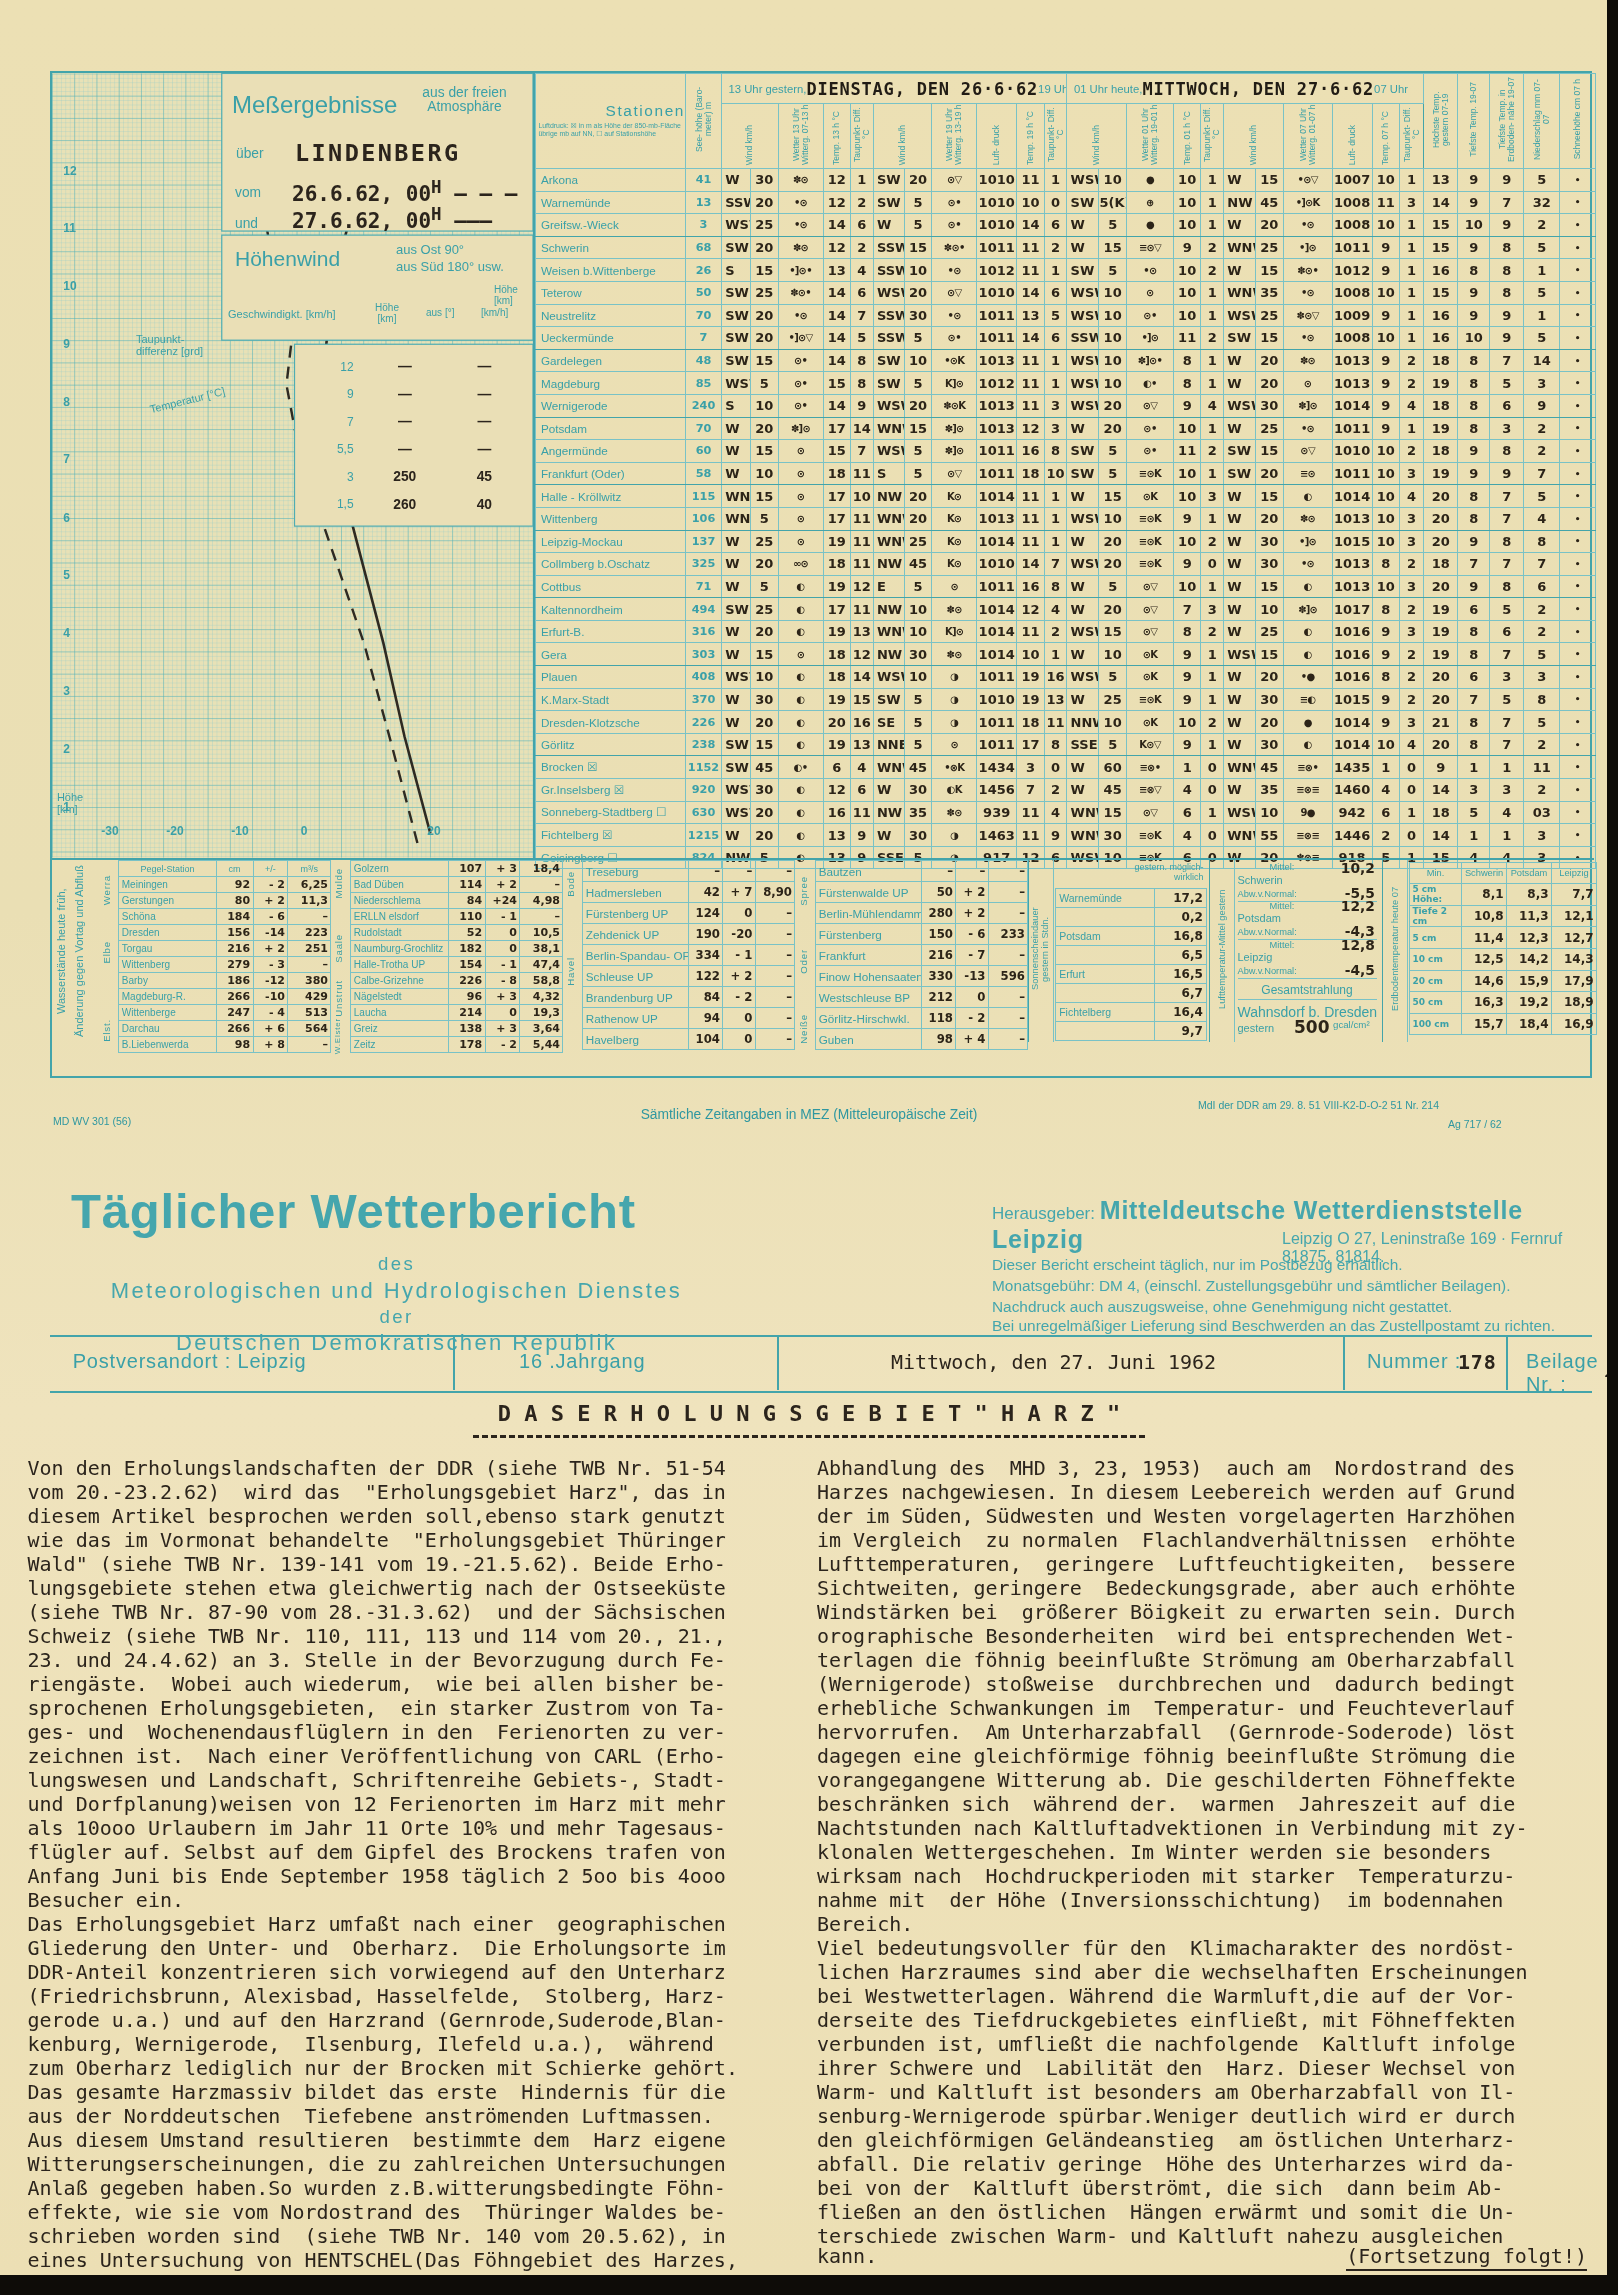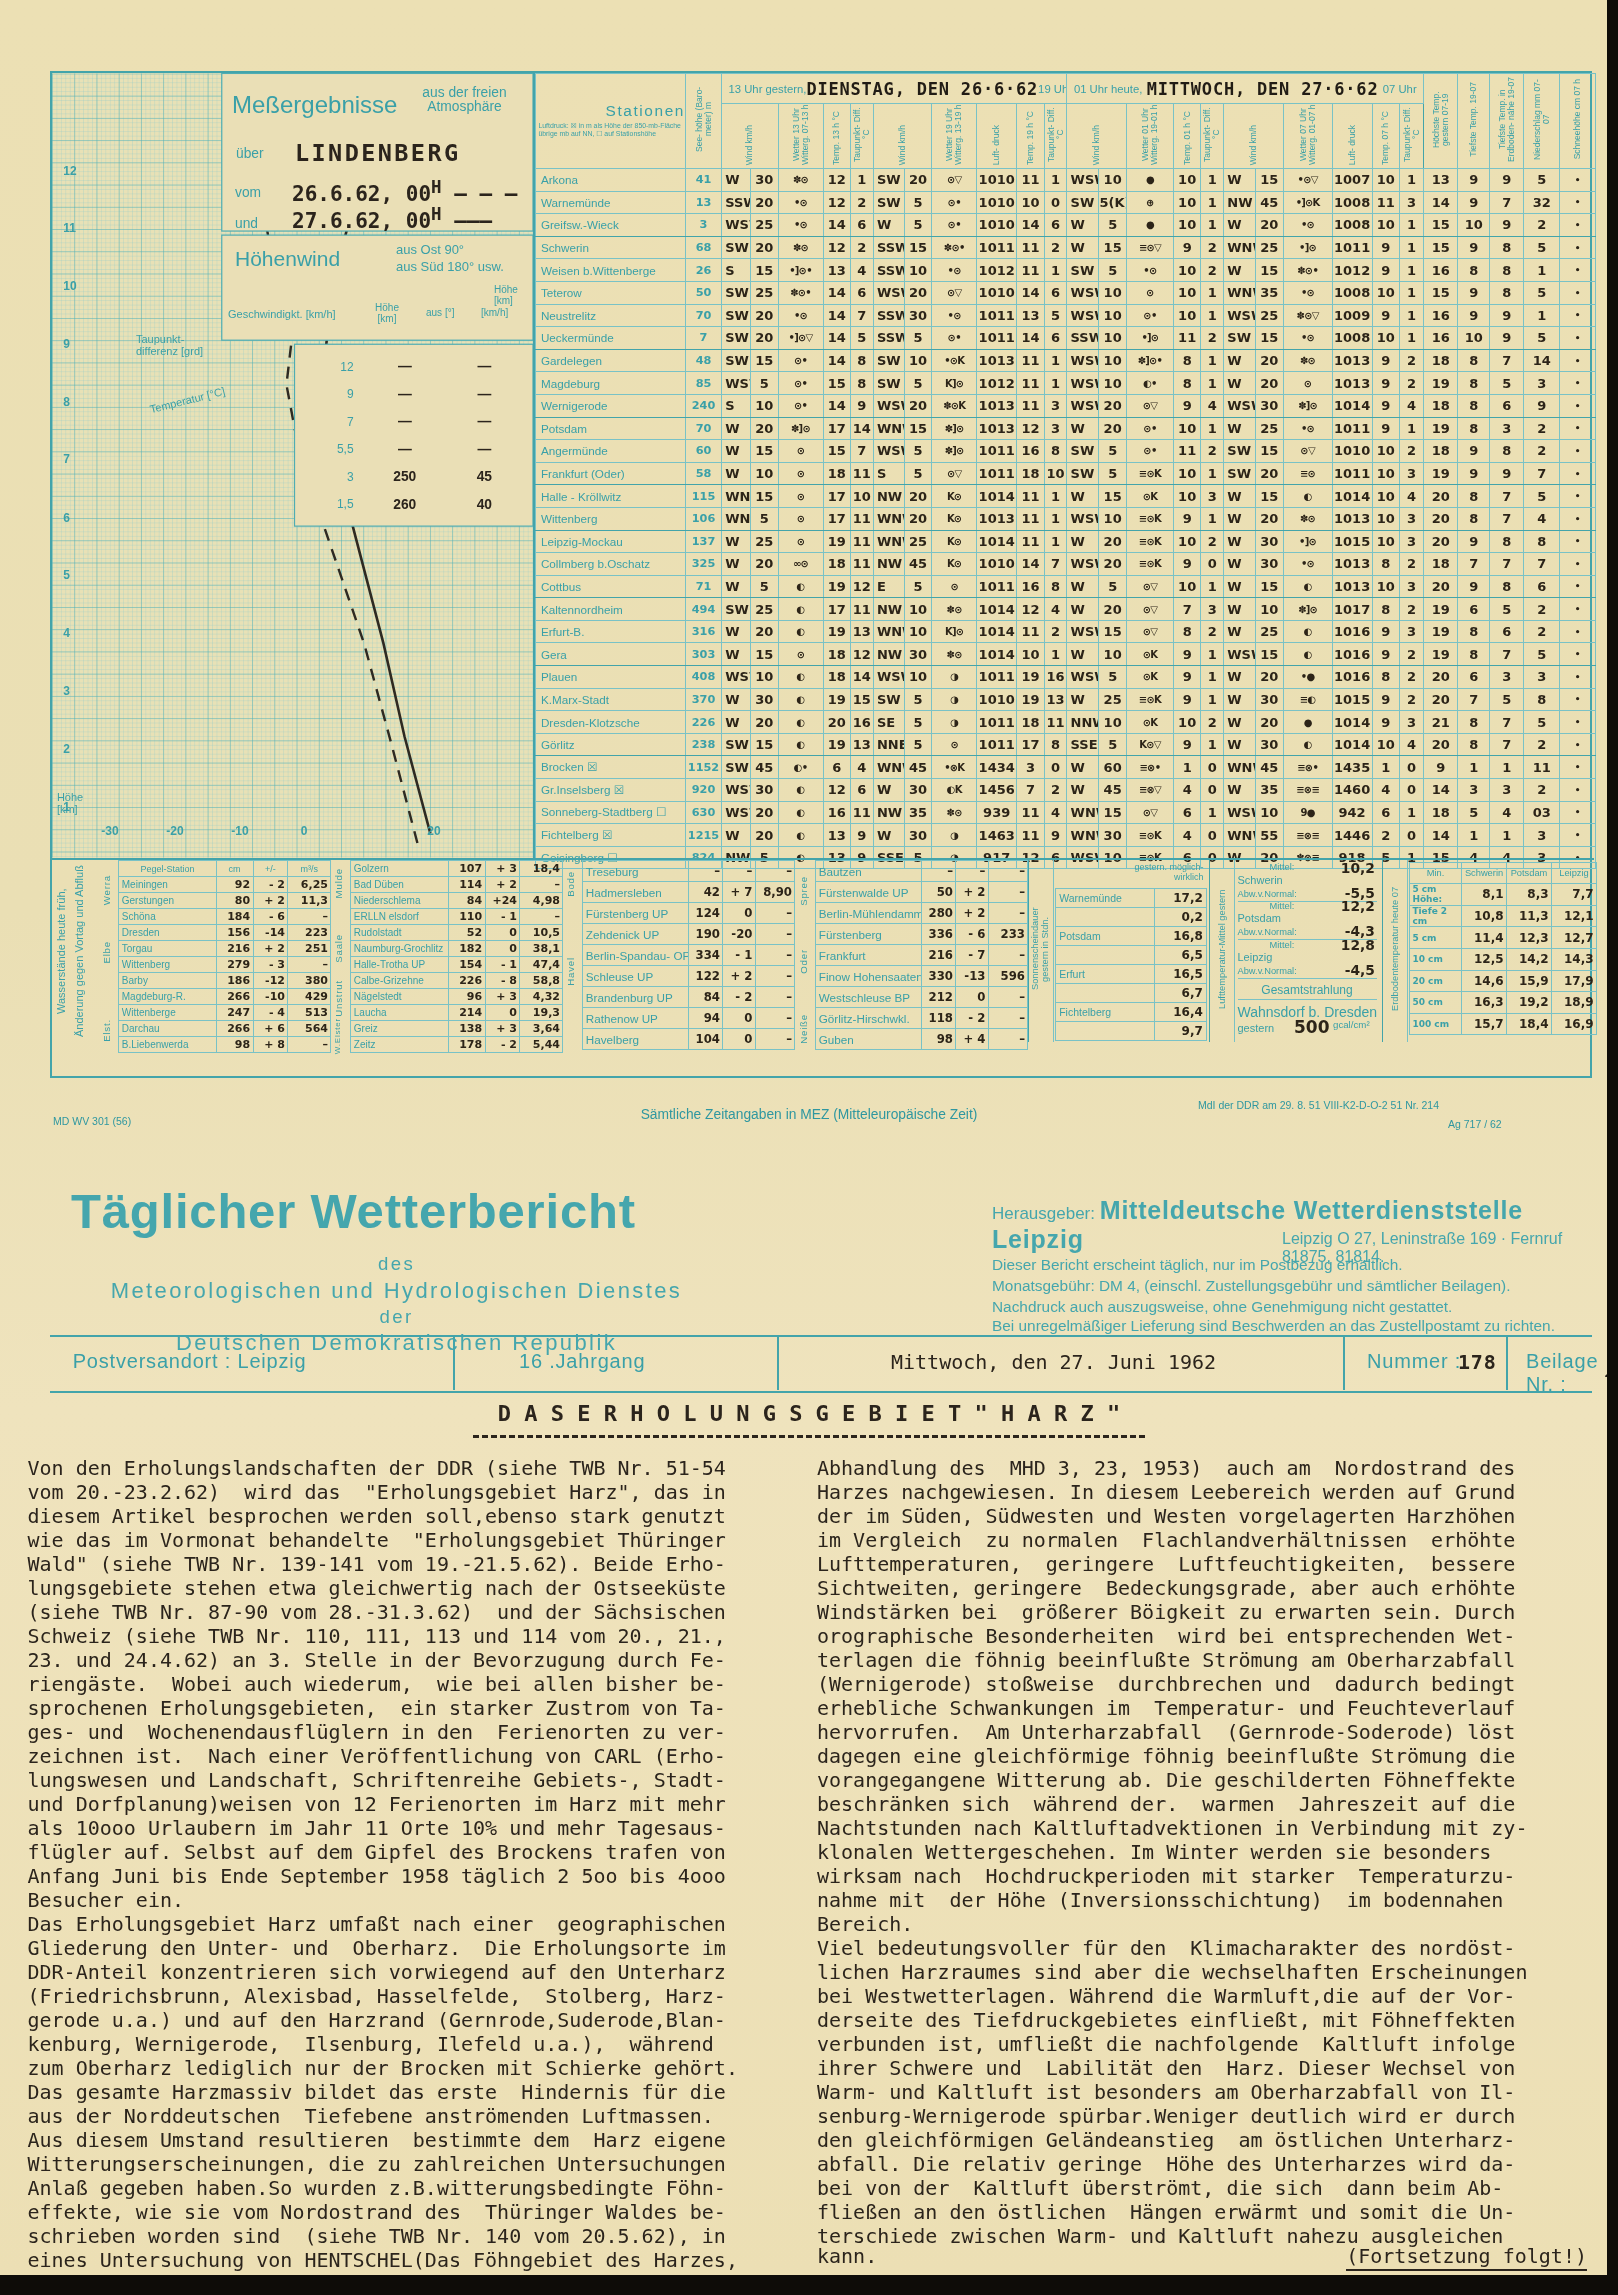--- a/index.html
+++ b/index.html
@@ -36,21 +36,21 @@
   .st td:nth-child(29){font-size:9px;}
   .st td:nth-child(2),.st th.b,.st td:nth-child(3),.st td:nth-child(8),.st td:nth-child(14),.st td:nth-child(19),.st td:nth-child(25)
      {border-left:1.6px solid #43a4aa;}
   .st tbody tr:nth-child(3) td,.st tbody tr:nth-child(8) td,.st tbody tr:nth-child(11) td,
   .st tbody tr:nth-child(14) td,.st tbody tr:nth-child(16) td,.st tbody tr:nth-child(19) td,
   .st tbody tr:nth-child(22) td,.st tbody tr:nth-child(26) td{border-bottom:1.6px solid #43a4aa;}
   .vert{writing-mode:vertical-rl;transform:rotate(180deg);font-size:8.5px;line-height:1.05;
         color:#3aa0a8;display:inline-block;max-height:81px;white-space:normal;}
   .vert2{max-height:87px;}
   th.band{height:29px;}
-  .bandflex{display:flex;align-items:center;justify-content:space-between;padding:0 6.5px;}
+  .bandflex{display:flex;align-items:center;padding:0 6.5px;}
   .bandflex .tl{font-size:11.3px;color:#3aa0a8;}
   .stamp{font-family:"DejaVu Sans Mono",monospace;font-weight:bold;color:#211c15;font-size:17px;letter-spacing:0.8px;}
   th.subv{height:61px;vertical-align:bottom;}
   .sthead-name{font-size:15.4px;letter-spacing:1.6px;color:#3aa0a8;text-align:right;padding-left:6px;}
   .sthead-small{font-size:6.9px;line-height:1.15;text-align:left;padding:1.6px 2.4px;color:#3aa0a8;white-space:normal;}
 
   
   #hydro{position:absolute;left:0;top:785px;width:1542px;height:182px;border-top:2.4px solid #43a4aa;box-sizing:border-box;}
   .hgroup{position:absolute;top:0;height:182px;}
   .hy{border-collapse:collapse;table-layout:fixed;}
@@ -1539,21 +1539,21 @@
                 <td>–</td>
               </tr>
               <tr>
                 <td>Berlin-Mühlendamm-Schl. UP</td>
                 <td>280</td>
                 <td>+ 2</td>
                 <td>–</td>
               </tr>
               <tr>
                 <td>Fürstenberg</td>
-                <td>336</td>
+                <td>150</td>
                 <td>- 6</td>
                 <td>233</td>
               </tr>
               <tr>
                 <td>Frankfurt</td>
                 <td>216</td>
                 <td>- 7</td>
                 <td>–</td>
               </tr>
               <tr>

